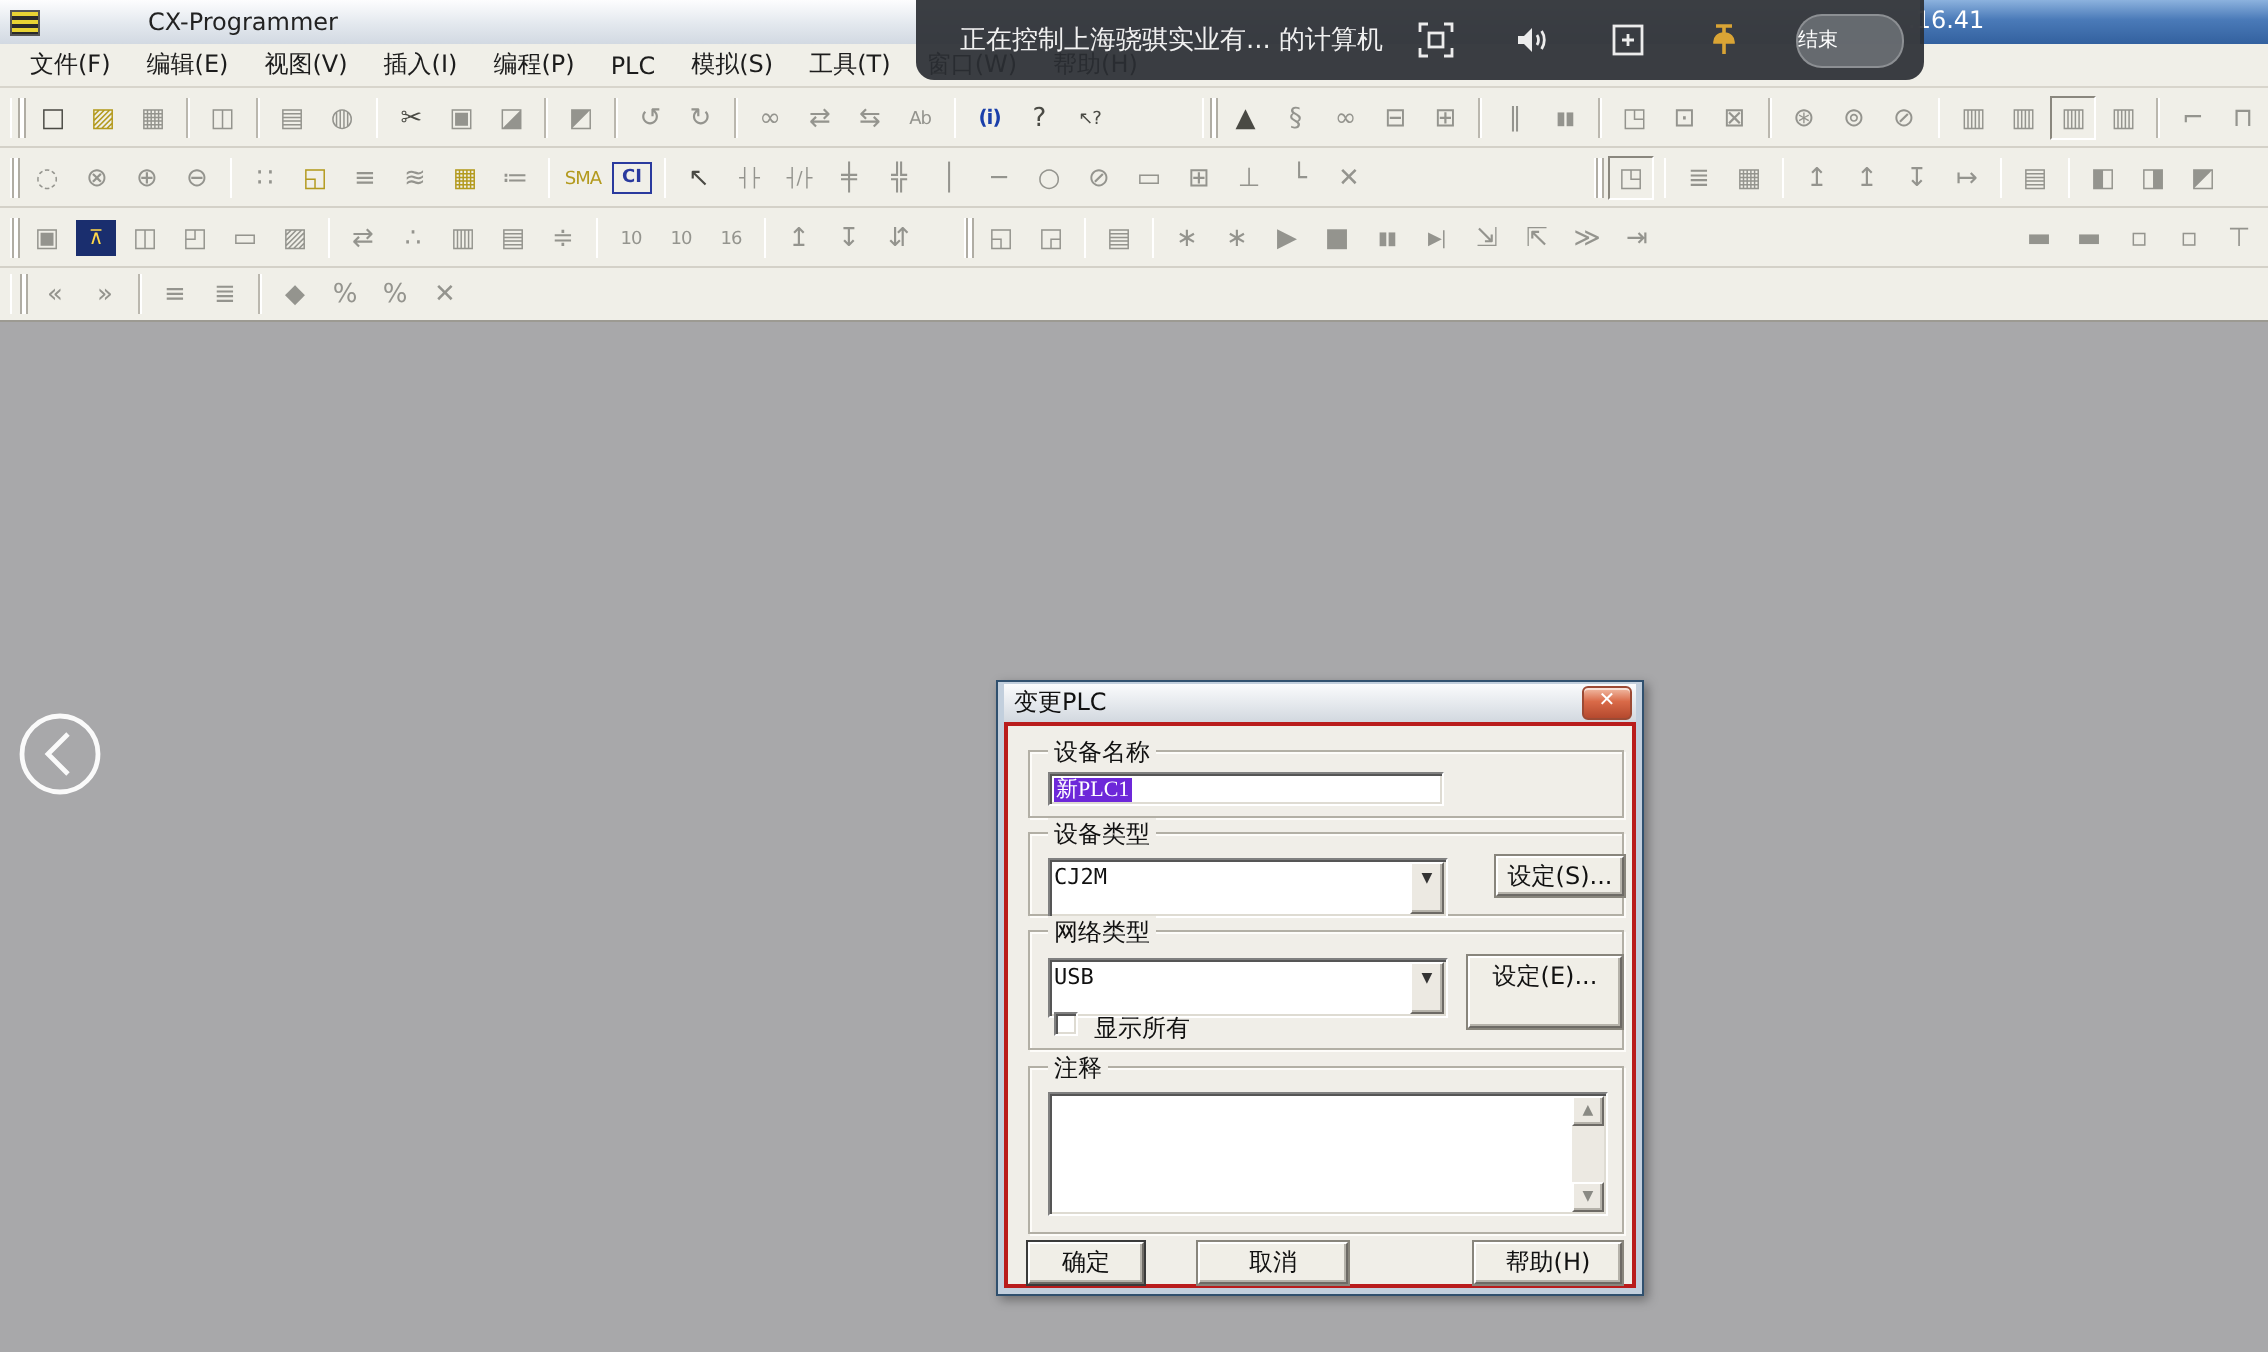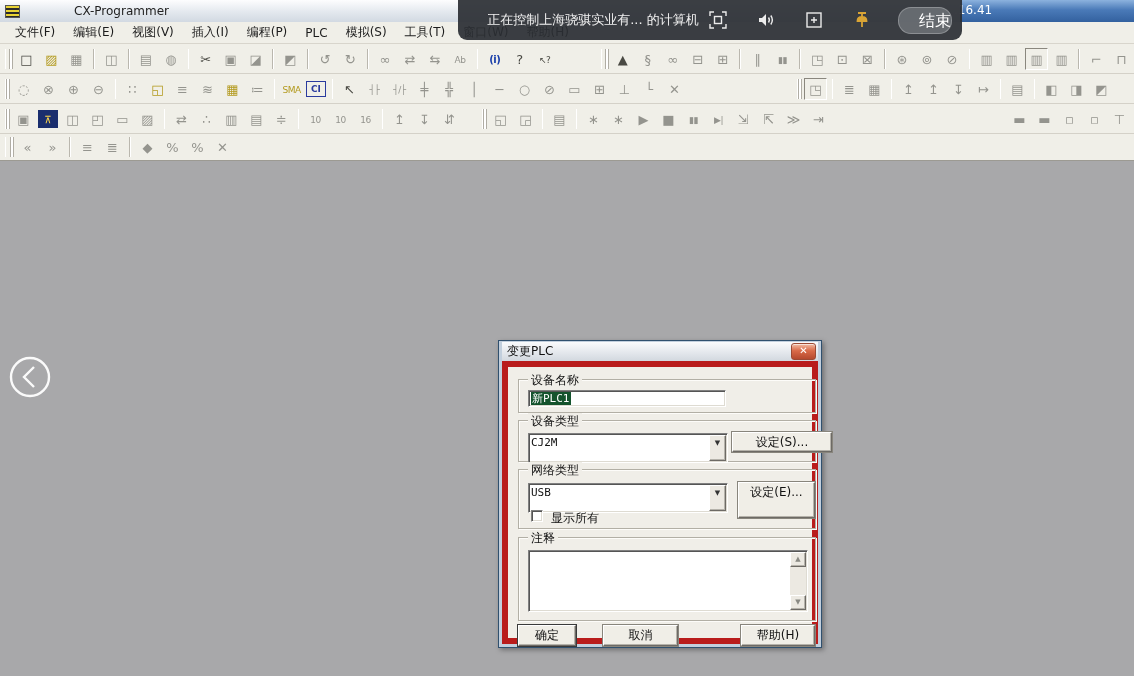--- a/index.html
+++ b/index.html
@@ -39,51 +39,51 @@
   .tbtn.c-y{color:#b39a1e;}
   .tbtn.c-d{color:#4a4a44;}
   .tbtn.c-navy{color:#ffd84a;background:#1a2e6e;font-size:10px;width:20px;height:18px;line-height:18px;margin:2px;}
   .tbtn.c-boxed{border-color:#8a877e #fff #fff #8a877e;}
   .tbtn.c-ci{color:#2a3a9e;border:1px solid #2a3a9e;font-size:9px;font-weight:bold;width:20px;height:16px;line-height:15px;margin:3px 2px;}
   .tbtn.c-info{color:#1a3faa;font-size:10px;font-weight:bold;}
 
   
   .overlay{position:absolute;left:458px;top:0;width:504px;height:40px;background:rgba(42,46,51,0.92);
     border-radius:0 0 9px 9px;display:flex;align-items:center;color:#f0f0f0;z-index:30;}
-  .overlay-text{margin-left:22px;font-size:13px;flex:1 1 auto;white-space:nowrap;text-align:center;}
+  .overlay-text{margin-left:22px;font-size:13px;flex:1 1 auto;white-space:nowrap;}
   .ov-icon{width:24px;height:24px;margin-right:24px;flex:0 0 auto;display:flex;align-items:center;justify-content:center;cursor:pointer;}
-  .end-btn{flex:0 0 auto;width:52px;height:25px;line-height:25px;margin-right:10px;text-align:right;
+  .end-btn{flex:0 0 auto;width:52px;height:25px;line-height:25px;margin-right:10px;text-align:left;
     background:rgba(138,144,150,0.55);border:1px solid rgba(255,255,255,0.25);border-radius:13px;
-    color:#fff;font-size:16px;cursor:pointer;}
+    color:#fff;font-size:10px;cursor:pointer;}
 
   
   .back-btn{position:absolute;left:8px;top:355px;width:44px;height:44px;z-index:30;cursor:pointer;}
 
   
   .dialog{position:absolute;left:498px;top:340px;width:324px;height:308px;z-index:20;
     background:#c2cfdd;border:1px solid #30506e;box-sizing:border-box;padding:1px 3px 3px 3px;
     box-shadow:2px 2px 5px rgba(0,0,0,0.35);}
   .dlg-title{height:19px;display:flex;align-items:center;
     background:linear-gradient(#fafbfc,#e2e6eb 60%,#d2d8df);}
   .dlg-title-text{margin-left:5px;font-size:12px;color:#111;}
   .dlg-close{margin-left:auto;margin-right:2px;width:23px;height:15px;border-radius:3px;
     border:1px solid #9c4a34;background:linear-gradient(#f2bda6,#d96a48 45%,#b5492e);
     color:#fff;font-size:10px;font-weight:bold;line-height:13px;text-align:center;cursor:pointer;
     box-shadow:inset 0 1px 0 rgba(255,255,255,0.6);}
-  .dlg-body{position:relative;height:283px;background:#f0eee8;border:6px solid #b91c1c;box-sizing:border-box;}
+  .dlg-body{position:relative;height:283px;background:#f0eee8;border:2px solid #b91c1c;box-sizing:border-box;}
 
   .groupbox{position:absolute;left:10px;width:298px;border:1px solid #b2afa5;
     box-shadow:1px 1px 0 #fdfcf9, inset 1px 1px 0 #fdfcf9;box-sizing:border-box;}
   .grouplabel{position:absolute;top:-8px;left:9px;background:#f0eee8;padding:0 3px;font-size:12px;color:#111;}
 
   .sunken{border:1px solid;border-color:#808080 #fff #fff #808080;
     box-shadow:inset 1px 1px 0 #555, inset -1px -1px 0 #dedbd2;background:#fff;box-sizing:border-box;}
   .textbox{position:absolute;height:17px;font-family:"DejaVu Sans Mono","Liberation Mono",monospace;
     font-size:11px;line-height:14px;padding:1px 2px;}
-  .sel-text{background:#14532d;color:#fff;padding:0 1px;}
+  .sel-text{background:#6d28d9;color:#fff;padding:0 1px;font-family:Liberation Serif, serif;}
 
   .combo{position:absolute;height:30px;}
   .combo-text{position:absolute;left:2px;top:2px;right:18px;font-family:"DejaVu Sans Mono","Liberation Mono",monospace;
     font-size:11px;color:#111;}
   .combo-btn{position:absolute;right:1px;top:1px;bottom:1px;width:15px;background:#ece9e2;
     border:1px solid;border-color:#fff #6d6a65 #6d6a65 #fff;box-shadow:inset -1px -1px 0 #b5b2aa;
     font-size:7px;color:#333;text-align:center;line-height:14px;cursor:pointer;}
 
   .btn3d{background:#f0eee7;border:1px solid;border-color:#fff #6d6a65 #6d6a65 #fff;
     box-shadow:inset -1px -1px 0 #b5b2aa, 0 0 0 1px #88857c;
@@ -339,21 +339,21 @@
           <span class="sel-text">新PLC1</span>
         </div>
       </div>
 
       <div class="groupbox" style="top:53px;height:42px;">
         <span class="grouplabel">设备类型</span>
         <div class="combo sunken" style="left:9px;top:12px;width:200px;">
           <span class="combo-text">CJ2M</span>
           <span class="combo-btn">▼</span>
         </div>
-        <div class="btn3d" style="position:absolute;left:213px;top:11px;width:100px;height:20px;line-height:18px;">设定(S)...</div>
+        <div class="btn3d" style="position:absolute;left:233px;top:11px;width:64px;height:20px;line-height:18px;">设定(S)...</div>
       </div>
 
       <div class="groupbox" style="top:102px;height:60px;">
         <span class="grouplabel">网络类型</span>
         <div class="combo sunken" style="left:9px;top:13px;width:200px;">
           <span class="combo-text">USB</span>
           <span class="combo-btn">▼</span>
         </div>
         <div class="btn3d" style="position:absolute;left:219px;top:12px;width:77px;height:36px;line-height:18px;">设定(E)...</div>
         <span class="checkbox sunken" style="left:12px;top:40px;"></span>

